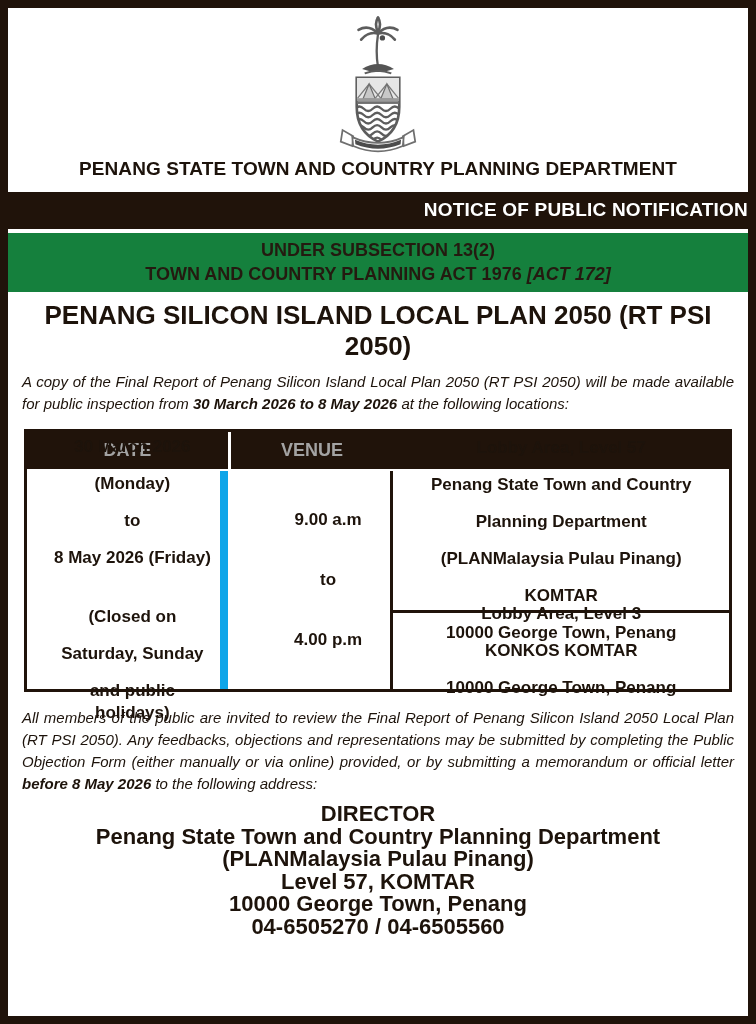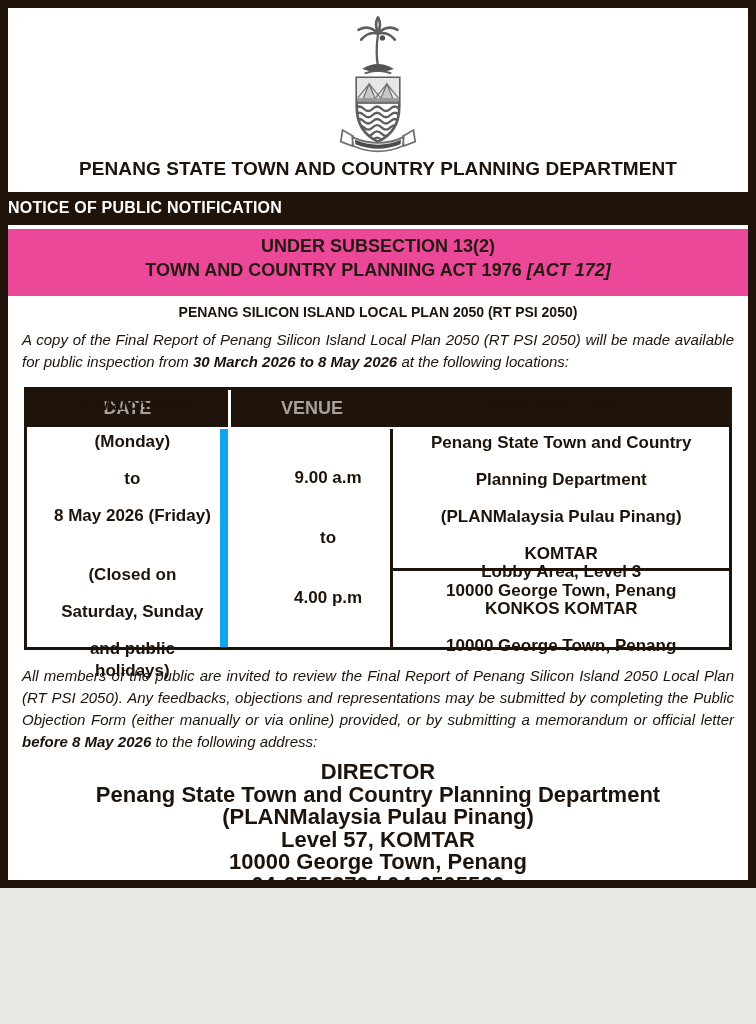--- a/index.html
+++ b/index.html
@@ -2,21 +2,21 @@
 <html><head>
 <meta charset="utf-8">
 <style>
   * { margin: 0; padding: 0; box-sizing: border-box; }
   html, body { background: #e9e7e4; }
   body { font-family: "Liberation Sans", sans-serif; }
 
   .page {
     position: relative;
     width: 756px;
-    height: 888px;
+    height: 1024px;
     margin: 0 auto;
     background: #ffffff;
     border: 8px solid #20130a;
     color: #1d130b;
     overflow: hidden;
   }
 
   
   .crest-wrap {
     display: flex;
@@ -28,51 +28,51 @@
     text-align: center;
     font-weight: bold;
     font-size: 19px;
     letter-spacing: 0.1px;
     margin-top: 10px;
   }
   .notice-bar {
     margin-top: 12px;
     background: #20130a;
     color: #ffffff;
-    text-align: left;
-    font-weight: bold;
-    font-size: 16px;
+    text-align: right;
+    font-weight: bold;
+    font-size: 19px;
     padding: 7px 0 8px 0;
     letter-spacing: 0.2px;
   }
   .subsection-bar {
     margin-top: 4px;
-    background: #ec4899;
+    background: #15803d;
     text-align: center;
     font-weight: bold;
     font-size: 18px;
     line-height: 24px;
-    padding: 5px 0 14px 0;
+    padding: 5px 0 6px 0;
     color: #241a10;
   }
   .act-italic { font-style: italic; text-align: right; }
 
   
   .main-title {
     margin-top: 15px;
     text-align: center;
     font-weight: bold;
     font-size: 24px;
     line-height: 30px;
   }
   .plan-title {
     margin-top: 8px;
     text-align: center;
     font-weight: bold;
-    font-size: 14px;
+    font-size: 26px;
   }
 
   
   .para {
     margin: 9px 14px 0 14px;
     font-size: 15px;
     line-height: 22px;
     text-align: justify;
     font-style: italic;
   }

